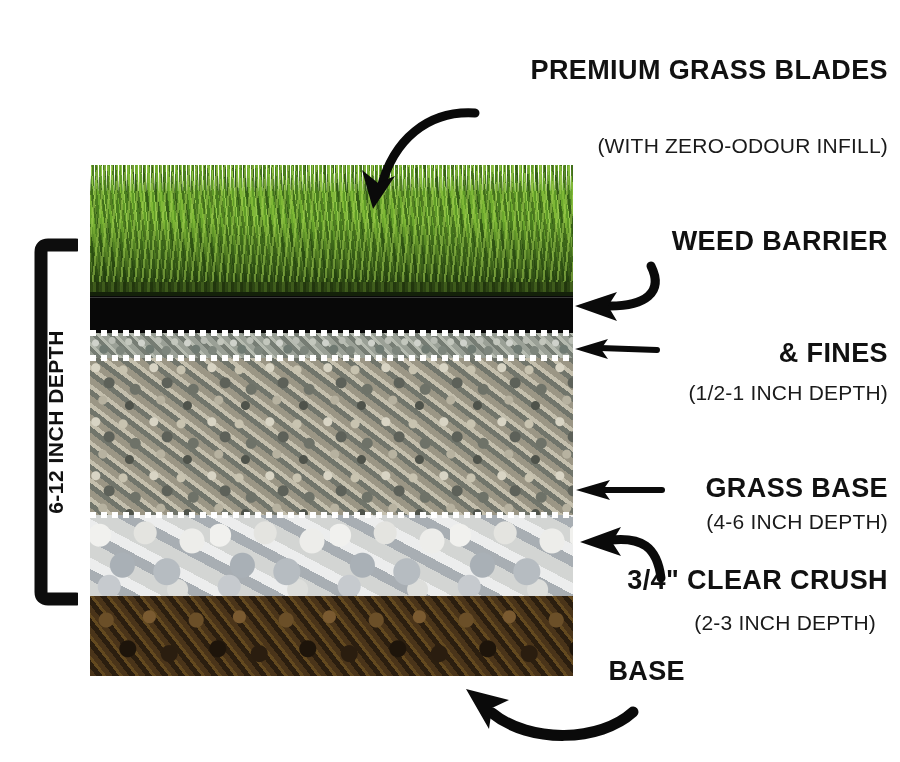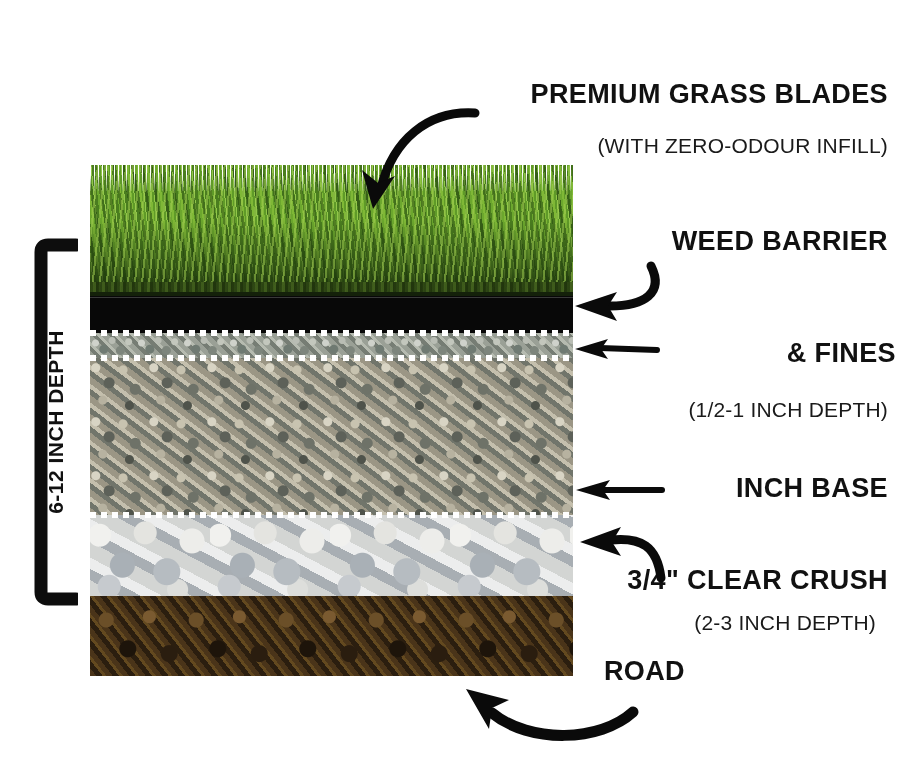--- a/index.html
+++ b/index.html
@@ -208,27 +208,27 @@
   }
   .lbl.sub {
     font-weight: 400;
     font-size: 21px;
     letter-spacing: .2px;
     color: #1a1a1a;
   }
   .right-align { text-align: right; }
 
   
-  #lbl-premium-grass-blades { right: 12px; top: 55px; margin-top: 24px; }
+  #lbl-premium-grass-blades { right: 12px; top: 55px; }
   #lbl-artificial-grass     { right: 12px; top: 93px; }
   #lbl-artificial-sub       { right: 12px; top: 134px; }
   #lbl-weed-barrier         { right: 12px; top: 226px; }
   #lbl-crusher-dust         { right: 12px; top: 301px; }
-  #lbl-crusher-fines        { right: 4px; top: 338px; text-align: right; }
-  #lbl-crusher-sub          { right: 12px; top: 398px; }
+  #lbl-crusher-fines        { right: 12px; top: 338px; text-align: right; }
+  #lbl-crusher-sub          { right: 12px; top: 381px; }
   #lbl-road-base            { right: 12px; top: 473px; }
   #lbl-road-base-sub        { right: 12px; top: 510px; }
   #lbl-clear-crush          { right: 12px; top: 565px; }
   #lbl-clear-crush-sub      { right: 24px; top: 611px; }
   #lbl-soil                 { right: 215px; top: 656px; }
 
   
   #arrows {
     position: absolute;
     left: 0; top: 0;
@@ -283,26 +283,27 @@
   </div>
 
   <div class="lbl h right-align" id="lbl-premium-grass-blades">PREMIUM GRASS BLADES</div>
   <div class="lbl h right-align" id="lbl-weed-barrier">WEED BARRIER</div>
 
   <div class="lbl sub right-align" id="lbl-artificial-sub">(WITH ZERO-ODOUR INFILL)</div>
 
   <div class="lbl h right-align" id="lbl-crusher-fines">&amp; FINES</div>
   <div class="lbl sub right-align" id="lbl-crusher-sub">(1/2-1 INCH DEPTH)</div>
 
-  <div class="lbl h right-align" id="lbl-road-base">INCH BASE</div>
+  <div class="lbl h right-align" id="lbl-road-base">GRASS BASE</div>
+  <div class="lbl sub right-align" id="lbl-road-base-sub">(4-6 INCH DEPTH)</div>
 
   <div class="lbl h right-align" id="lbl-clear-crush">3/4" CLEAR CRUSH</div>
   <div class="lbl sub right-align" id="lbl-clear-crush-sub">(2-3 INCH DEPTH)</div>
 
-  <div class="lbl h" id="lbl-soil">ROAD</div>
+  <div class="lbl h" id="lbl-soil">BASE</div>
 
   <svg id="arrows" viewBox="0 0 900 762">
     <defs>
       <style>
         .ak { fill: none; stroke: #0a0a0a; stroke-linecap: round; stroke-linejoin: round; }
         .ah { fill: #0a0a0a; }
       </style>
     </defs>
 
     <g>

